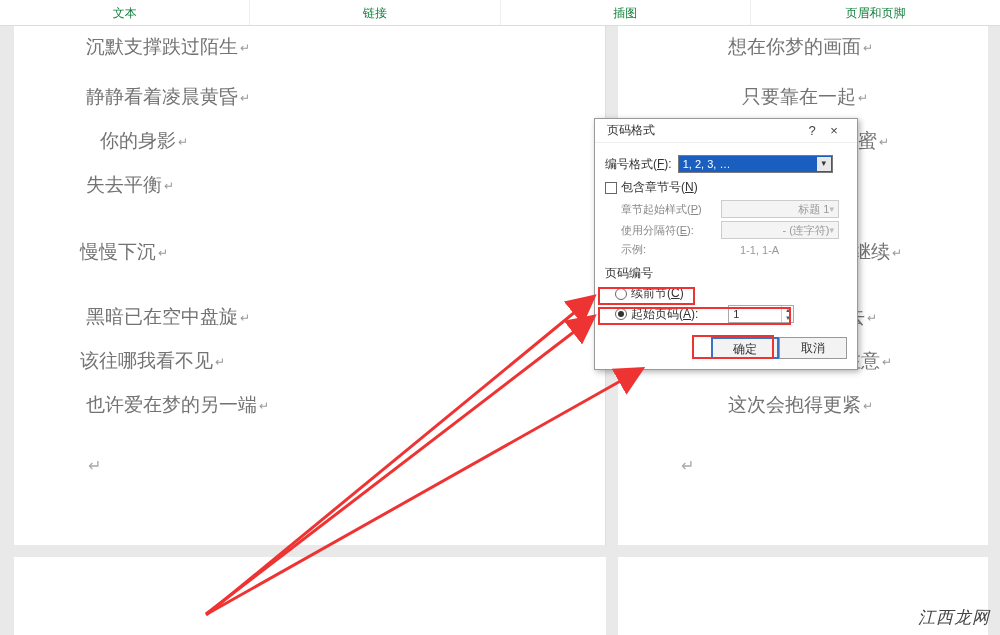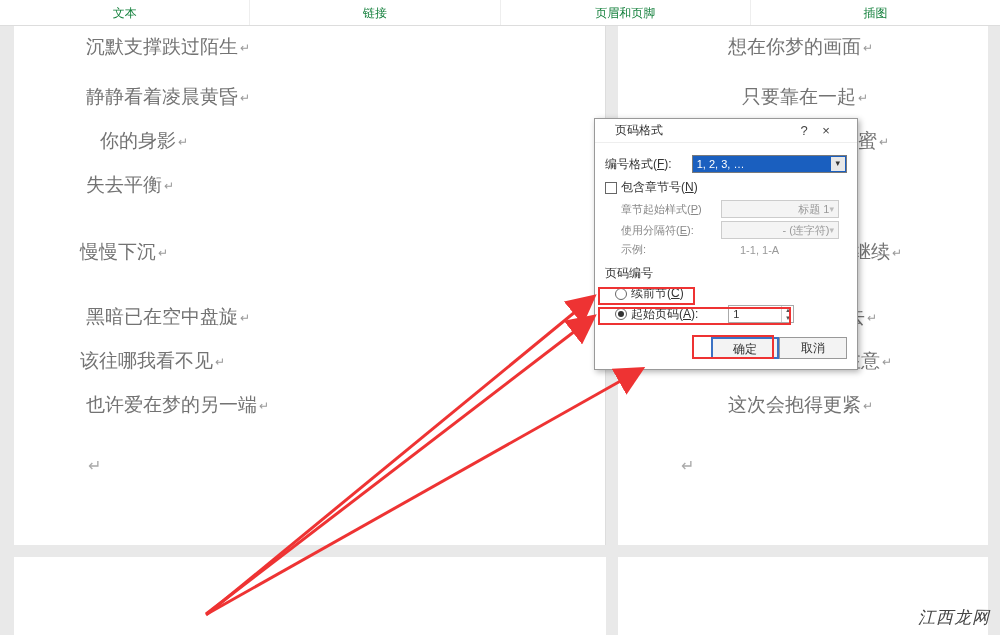--- a/index.html
+++ b/index.html
@@ -104,37 +104,37 @@
     background: #fff;
     border: 1px solid #999;
     box-shadow: 2px 2px 6px rgba(0,0,0,0.3);
     font-size: 12px;
     color: #333;
   }
   .dialog-title {
     display: flex;
     align-items: center;
     height: 24px;
-    padding: 0 20px;
+    padding: 0 12px;
     background: #fff;
     border-bottom: 1px solid #eee;
   }
   .dialog-title .label { flex: 1; }
   .dialog-title .ctrl {
     width: 22px;
     text-align: center;
     font-size: 13px;
     color: #444;
     cursor: pointer;
   }
 
   .dialog-body { padding: 8px 10px 10px 10px; }
   .row { display: flex; align-items: center; margin: 4px 0; }
   .row .lbl { flex: 0 0 auto; }
-  .row .ctrl-wrap { flex: 1; margin-left: 20px; }
+  .row .ctrl-wrap { flex: 1; margin-left: 6px; }
 
   .select-format {
     width: 155px;
     height: 18px;
     background: #1a5fbf;
     color: #fff;
     border: 1px solid #7a7a7a;
     font-size: 11px;
     padding: 0 4px;
     display: flex;
@@ -283,22 +283,22 @@
     font-style: italic;
   }
   .underline { text-decoration: underline; }
 </style>
 </head>
 <body>
 
 <div class="ribbon">
   <div class="ribbon-tab">文本</div>
   <div class="ribbon-tab">链接</div>
+  <div class="ribbon-tab">插图</div>
   <div class="ribbon-tab">页眉和页脚</div>
-  <div class="ribbon-tab">插图</div>
 </div>
 
 <div class="doc-area">
   <div class="page-left">
     <span class="doc-line" style="left:72px;top:8px">沉默支撑跌过陌生</span>
     <span class="doc-line" style="left:72px;top:58px">静静看着凌晨黄昏</span>
     <span class="doc-line" style="left:86px;top:102px">你的身影</span>
     <span class="doc-line" style="left:72px;top:146px">失去平衡</span>
     <span class="doc-line" style="left:66px;top:213px">慢慢下沉</span>
     <span class="doc-line" style="left:72px;top:278px">黑暗已在空中盘旋</span>

